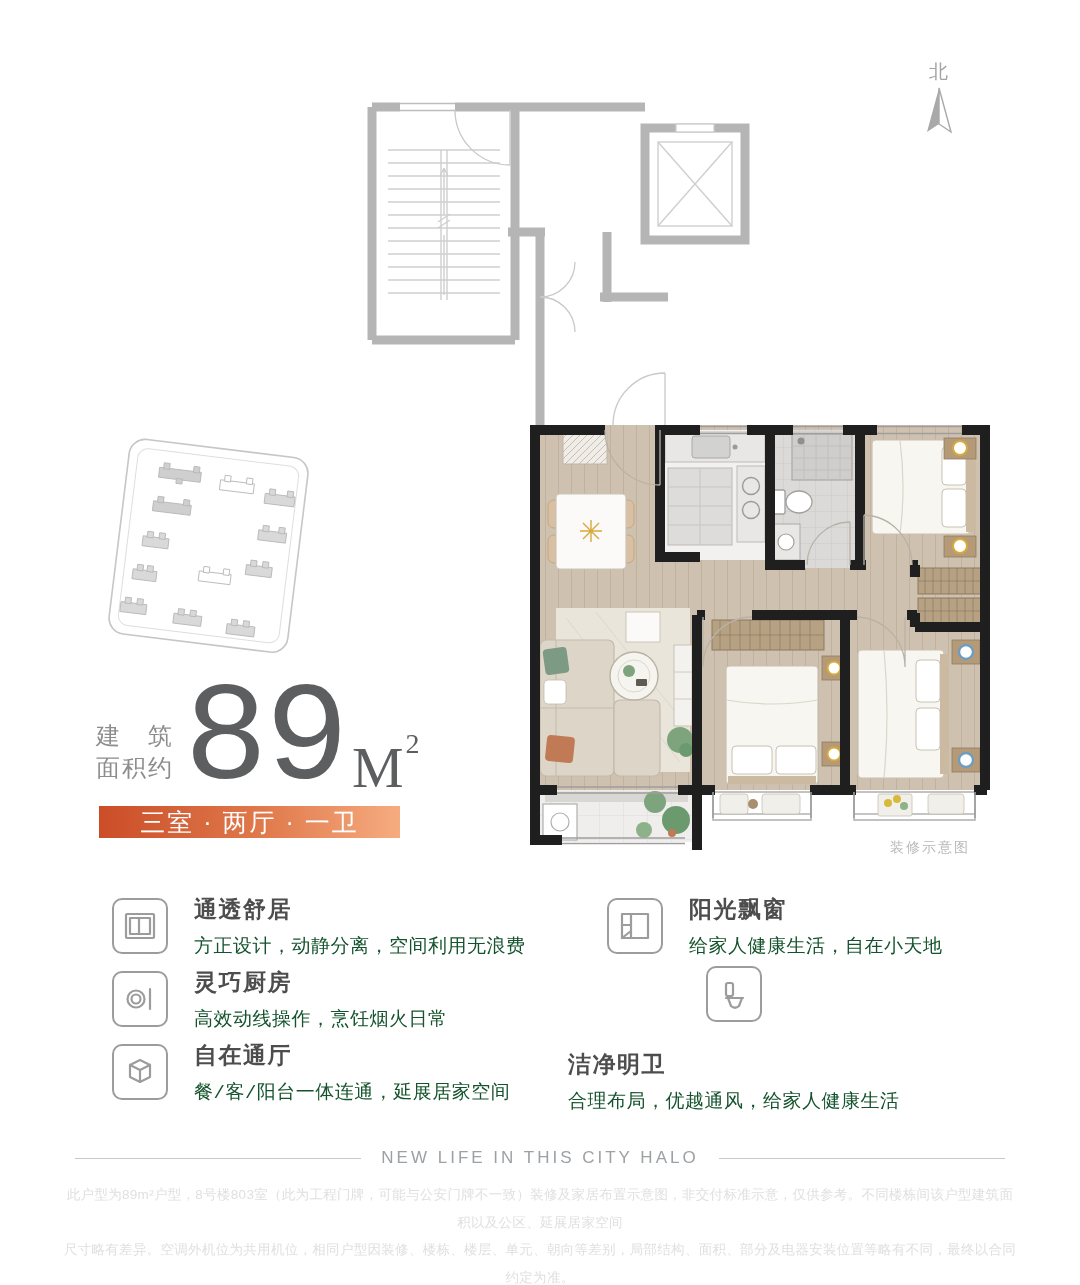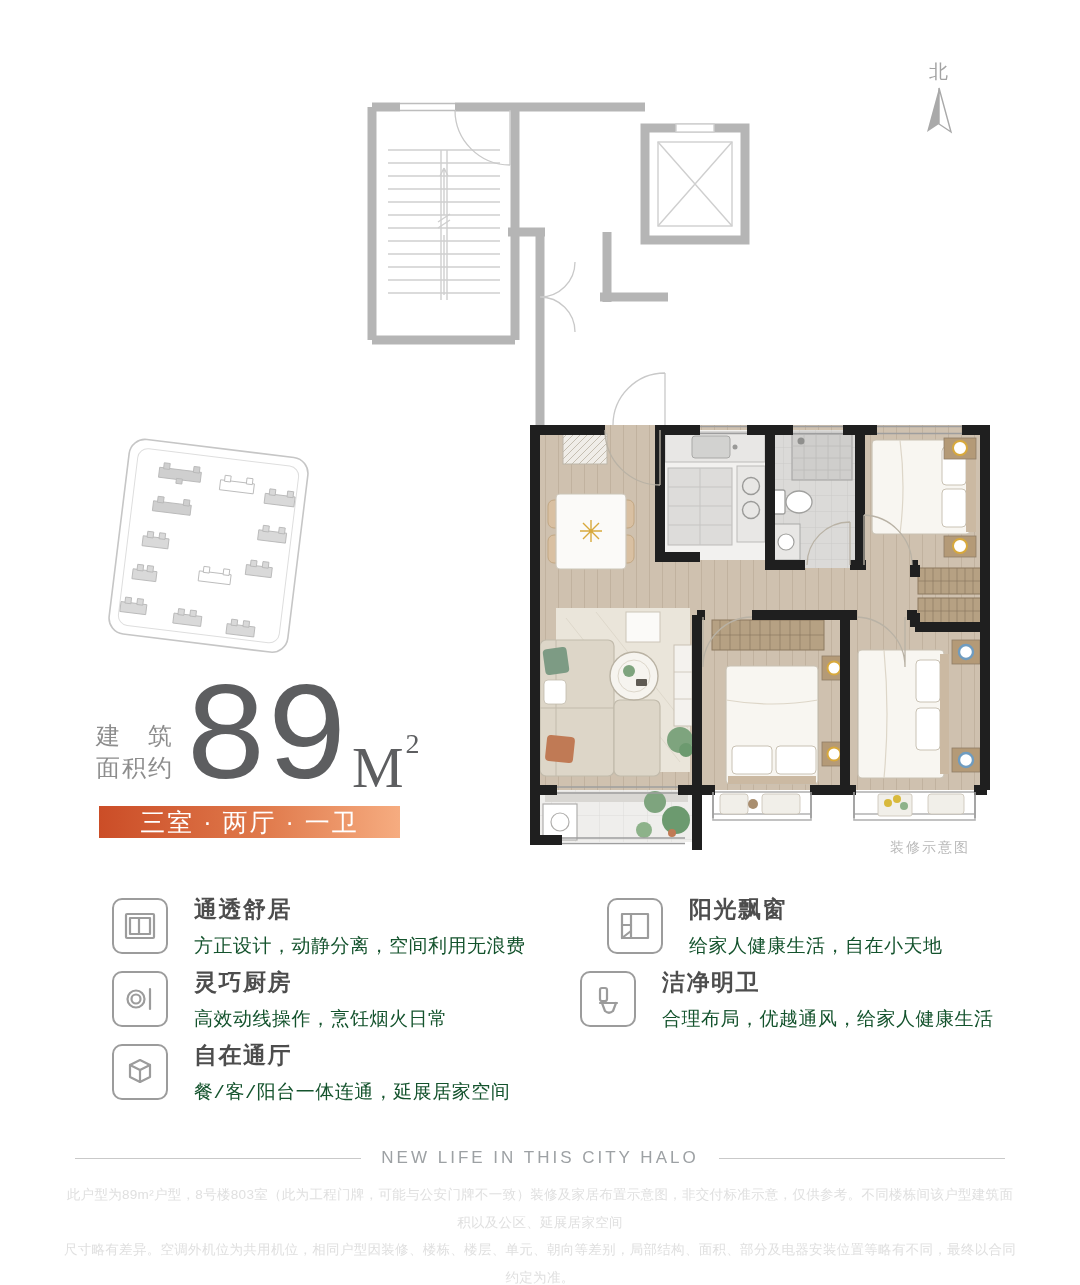--- a/index.html
+++ b/index.html
@@ -374,21 +374,21 @@
         <line x1="5" y1="17" x2="14" y2="17"></line>
         <line x1="5" y1="30" x2="14" y2="23"></line>
       </svg>
     </div>
     <div>
       <div class="ft-title">阳光飘窗</div>
       <div class="ft-desc">给家人健康生活，自在小天地</div>
     </div>
   </div>
 
-  <div class="feat" style="left:580px;top:966px;">
+  <div class="feat" style="left:568px;top:966px;flex-direction:column;">
     <div class="feat-icon">
       <svg width="36" height="36" viewBox="0 0 36 36">
         <rect x="10" y="7" width="7" height="13" rx="2"></rect>
         <line x1="10" y1="22" x2="27" y2="22"></line>
         <path d="M12 22 L15 30 Q19 33.5 23 30 L26 22"></path>
       </svg>
     </div>
     <div>
       <div class="ft-title">洁净明卫</div>
       <div class="ft-desc">合理布局，优越通风，给家人健康生活</div>

